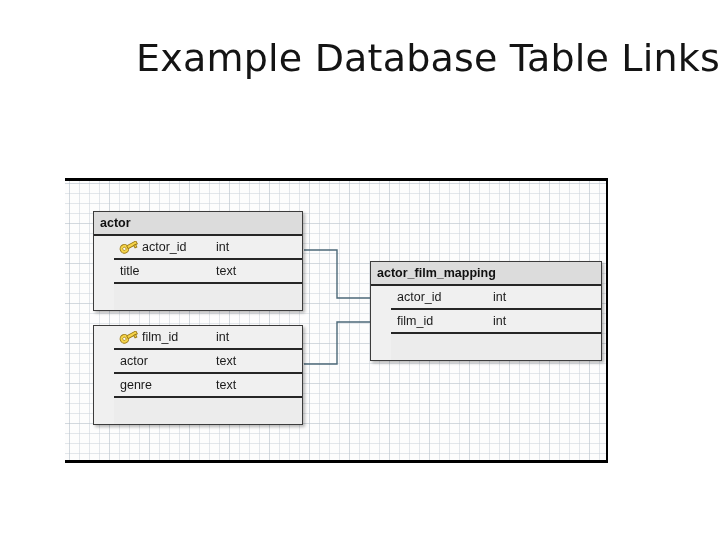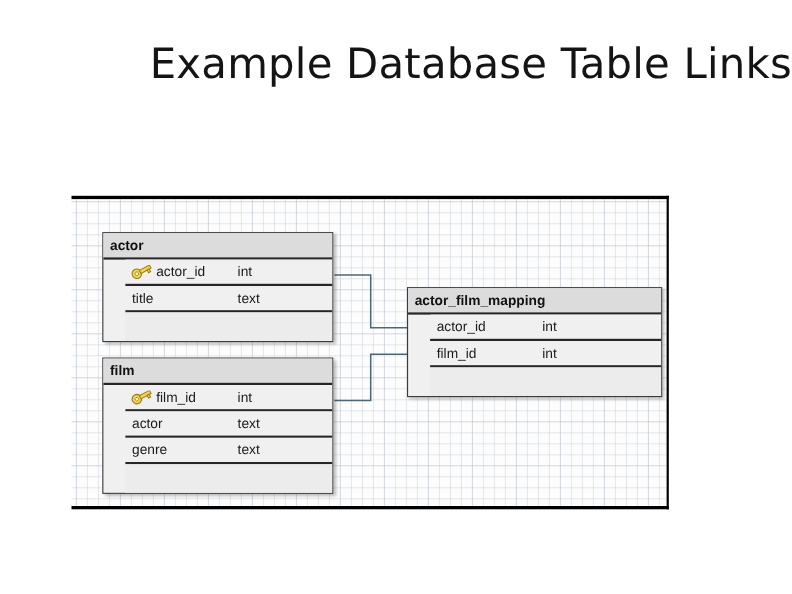--- a/index.html
+++ b/index.html
@@ -165,21 +165,20 @@
 
     <div class="db-row">
       <span class="db-col-name">title</span>
       <span class="db-col-type">text</span>
     </div>
 
     <div class="db-row db-row-blank"></div>
   </div>
 
   <div class="db-table" id="table-film">
-    <div class="db-table-header">film</div>
 
     <div class="db-row">
       <span class="key-icon">
         <svg viewBox="0 0 20 14" width="20" height="14">
           <g transform="rotate(-28 7 7)">
             <circle cx="5.2" cy="7" r="4.3" fill="#f5d44a" stroke="#9c7a16" stroke-width="1"></circle>
             <circle cx="5.2" cy="7" r="1.6" fill="#ffffff" stroke="#9c7a16" stroke-width="0.7"></circle>
             <rect x="8.6" y="5.4" width="10.4" height="3.2" fill="#f5d44a" stroke="#9c7a16" stroke-width="0.9"></rect>
             <rect x="15.0" y="8.3" width="2.1" height="2.9" fill="#f5d44a" stroke="#9c7a16" stroke-width="0.9"></rect>
           </g>

